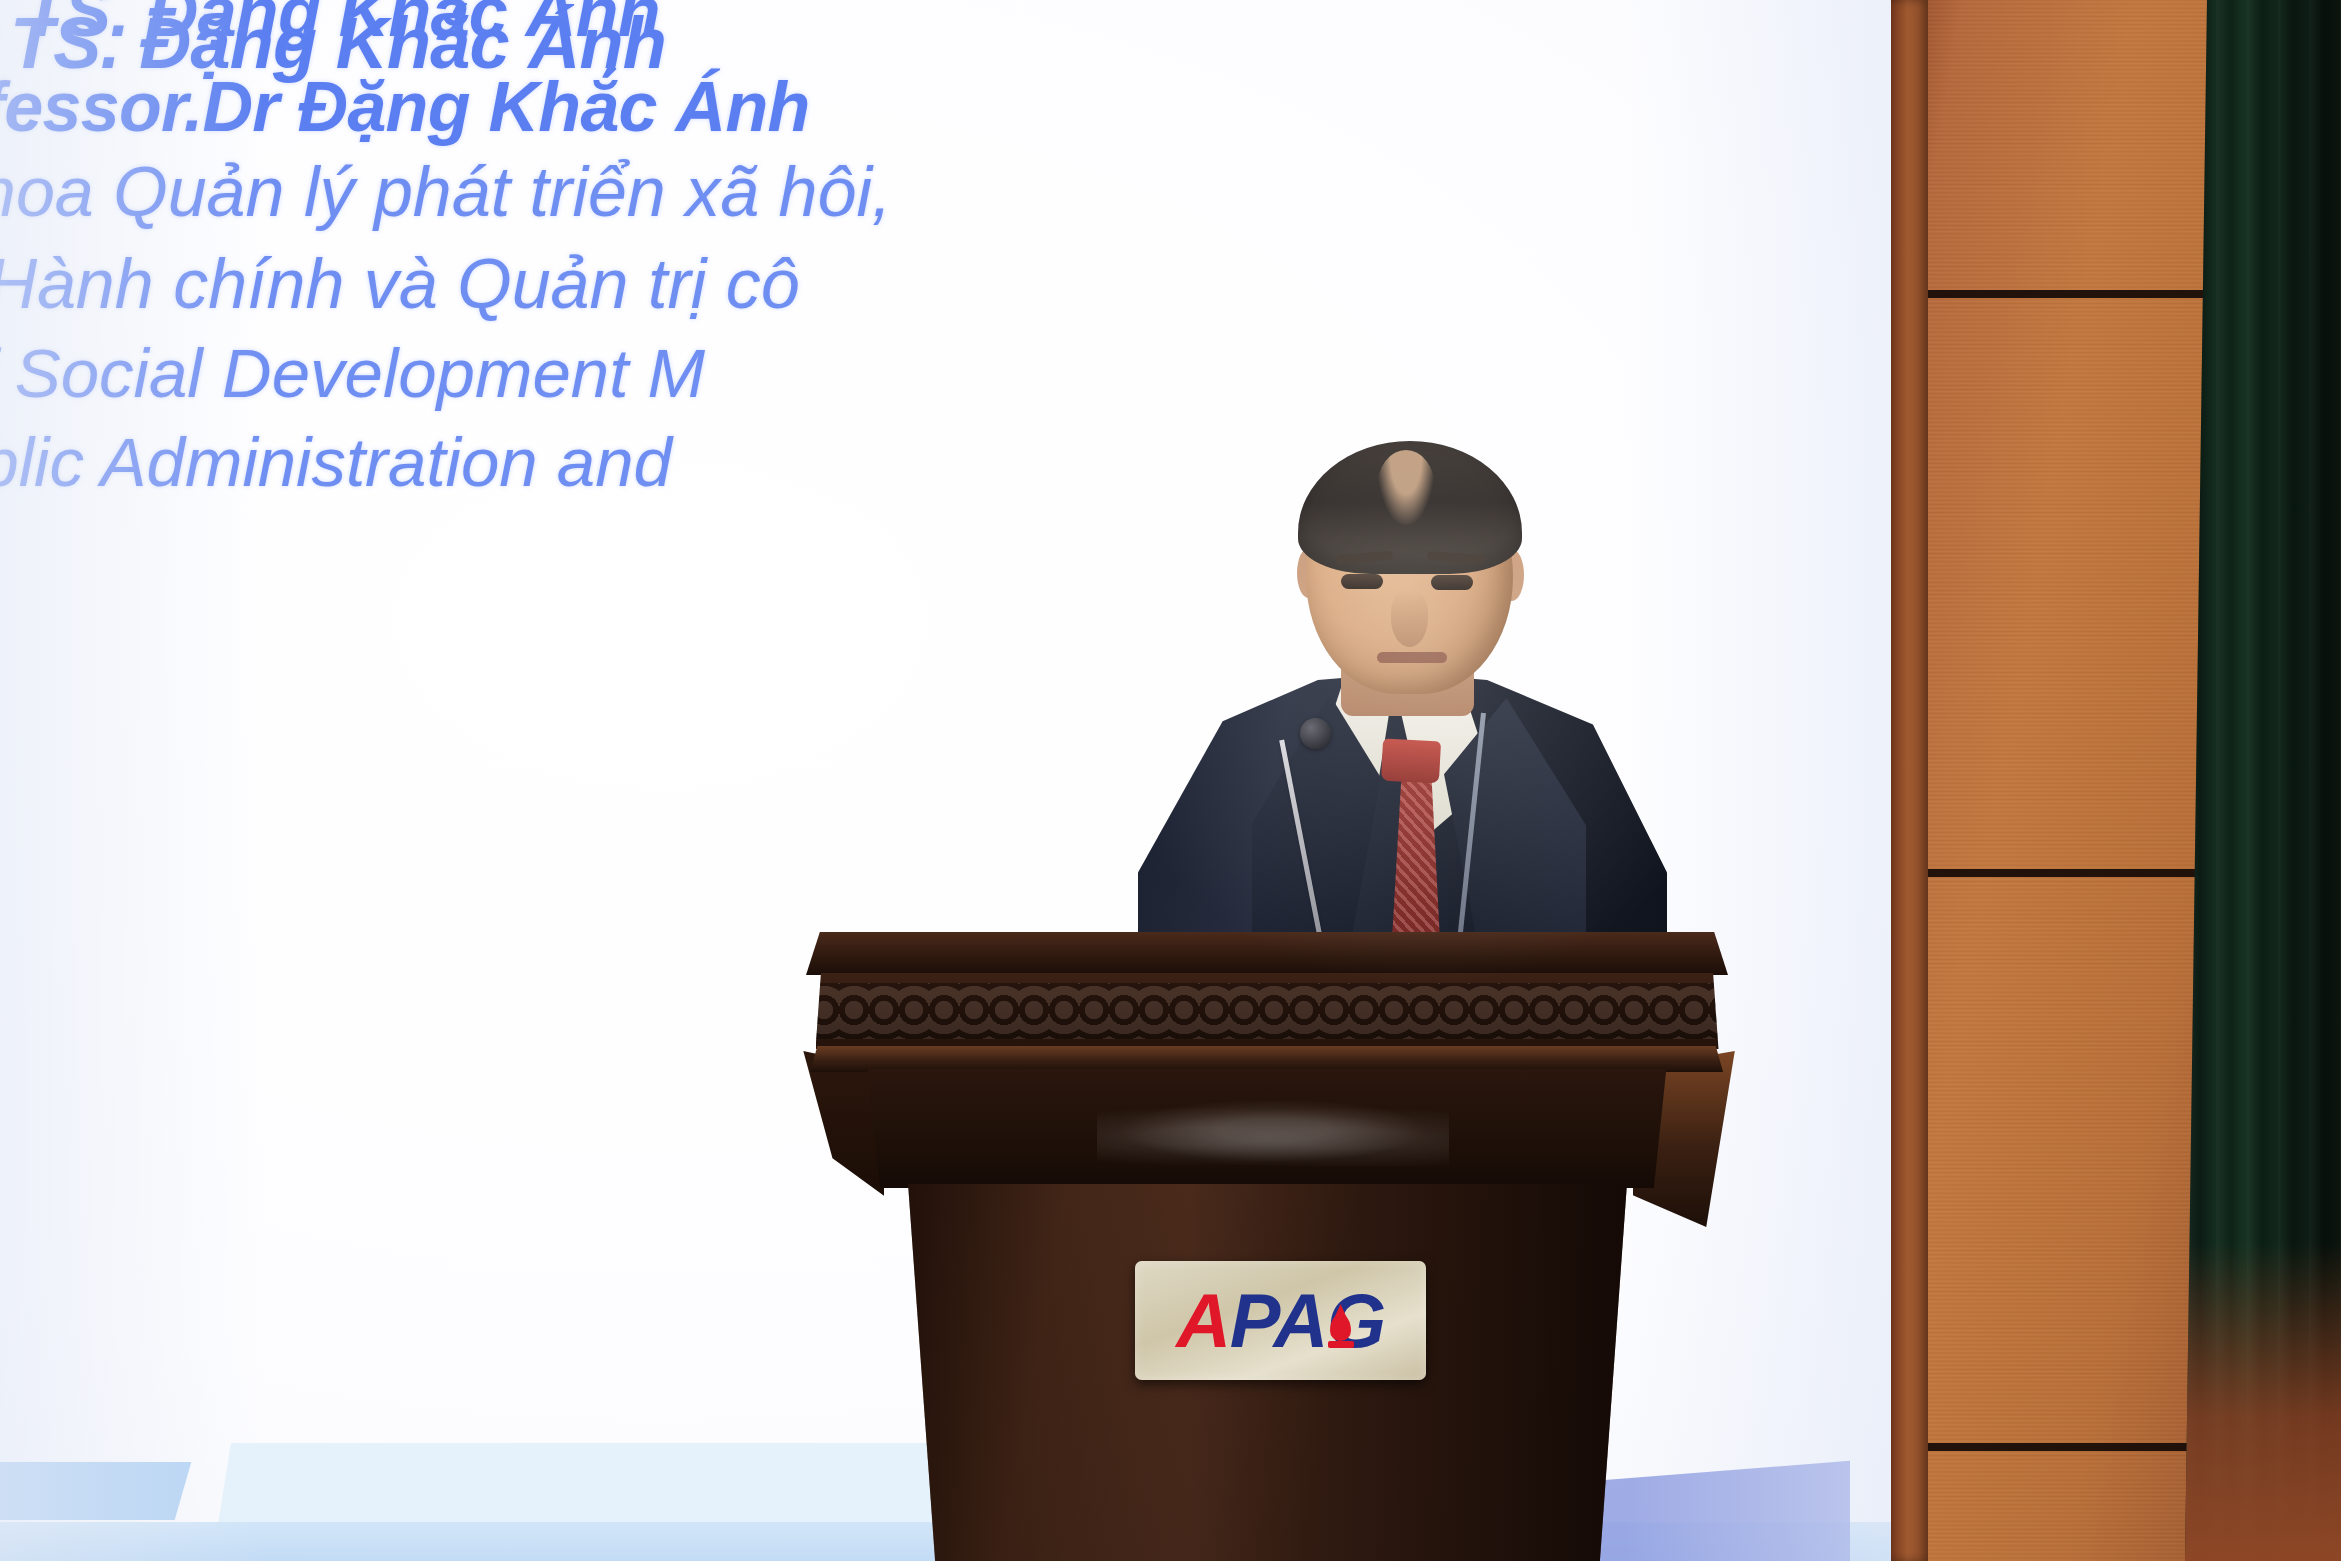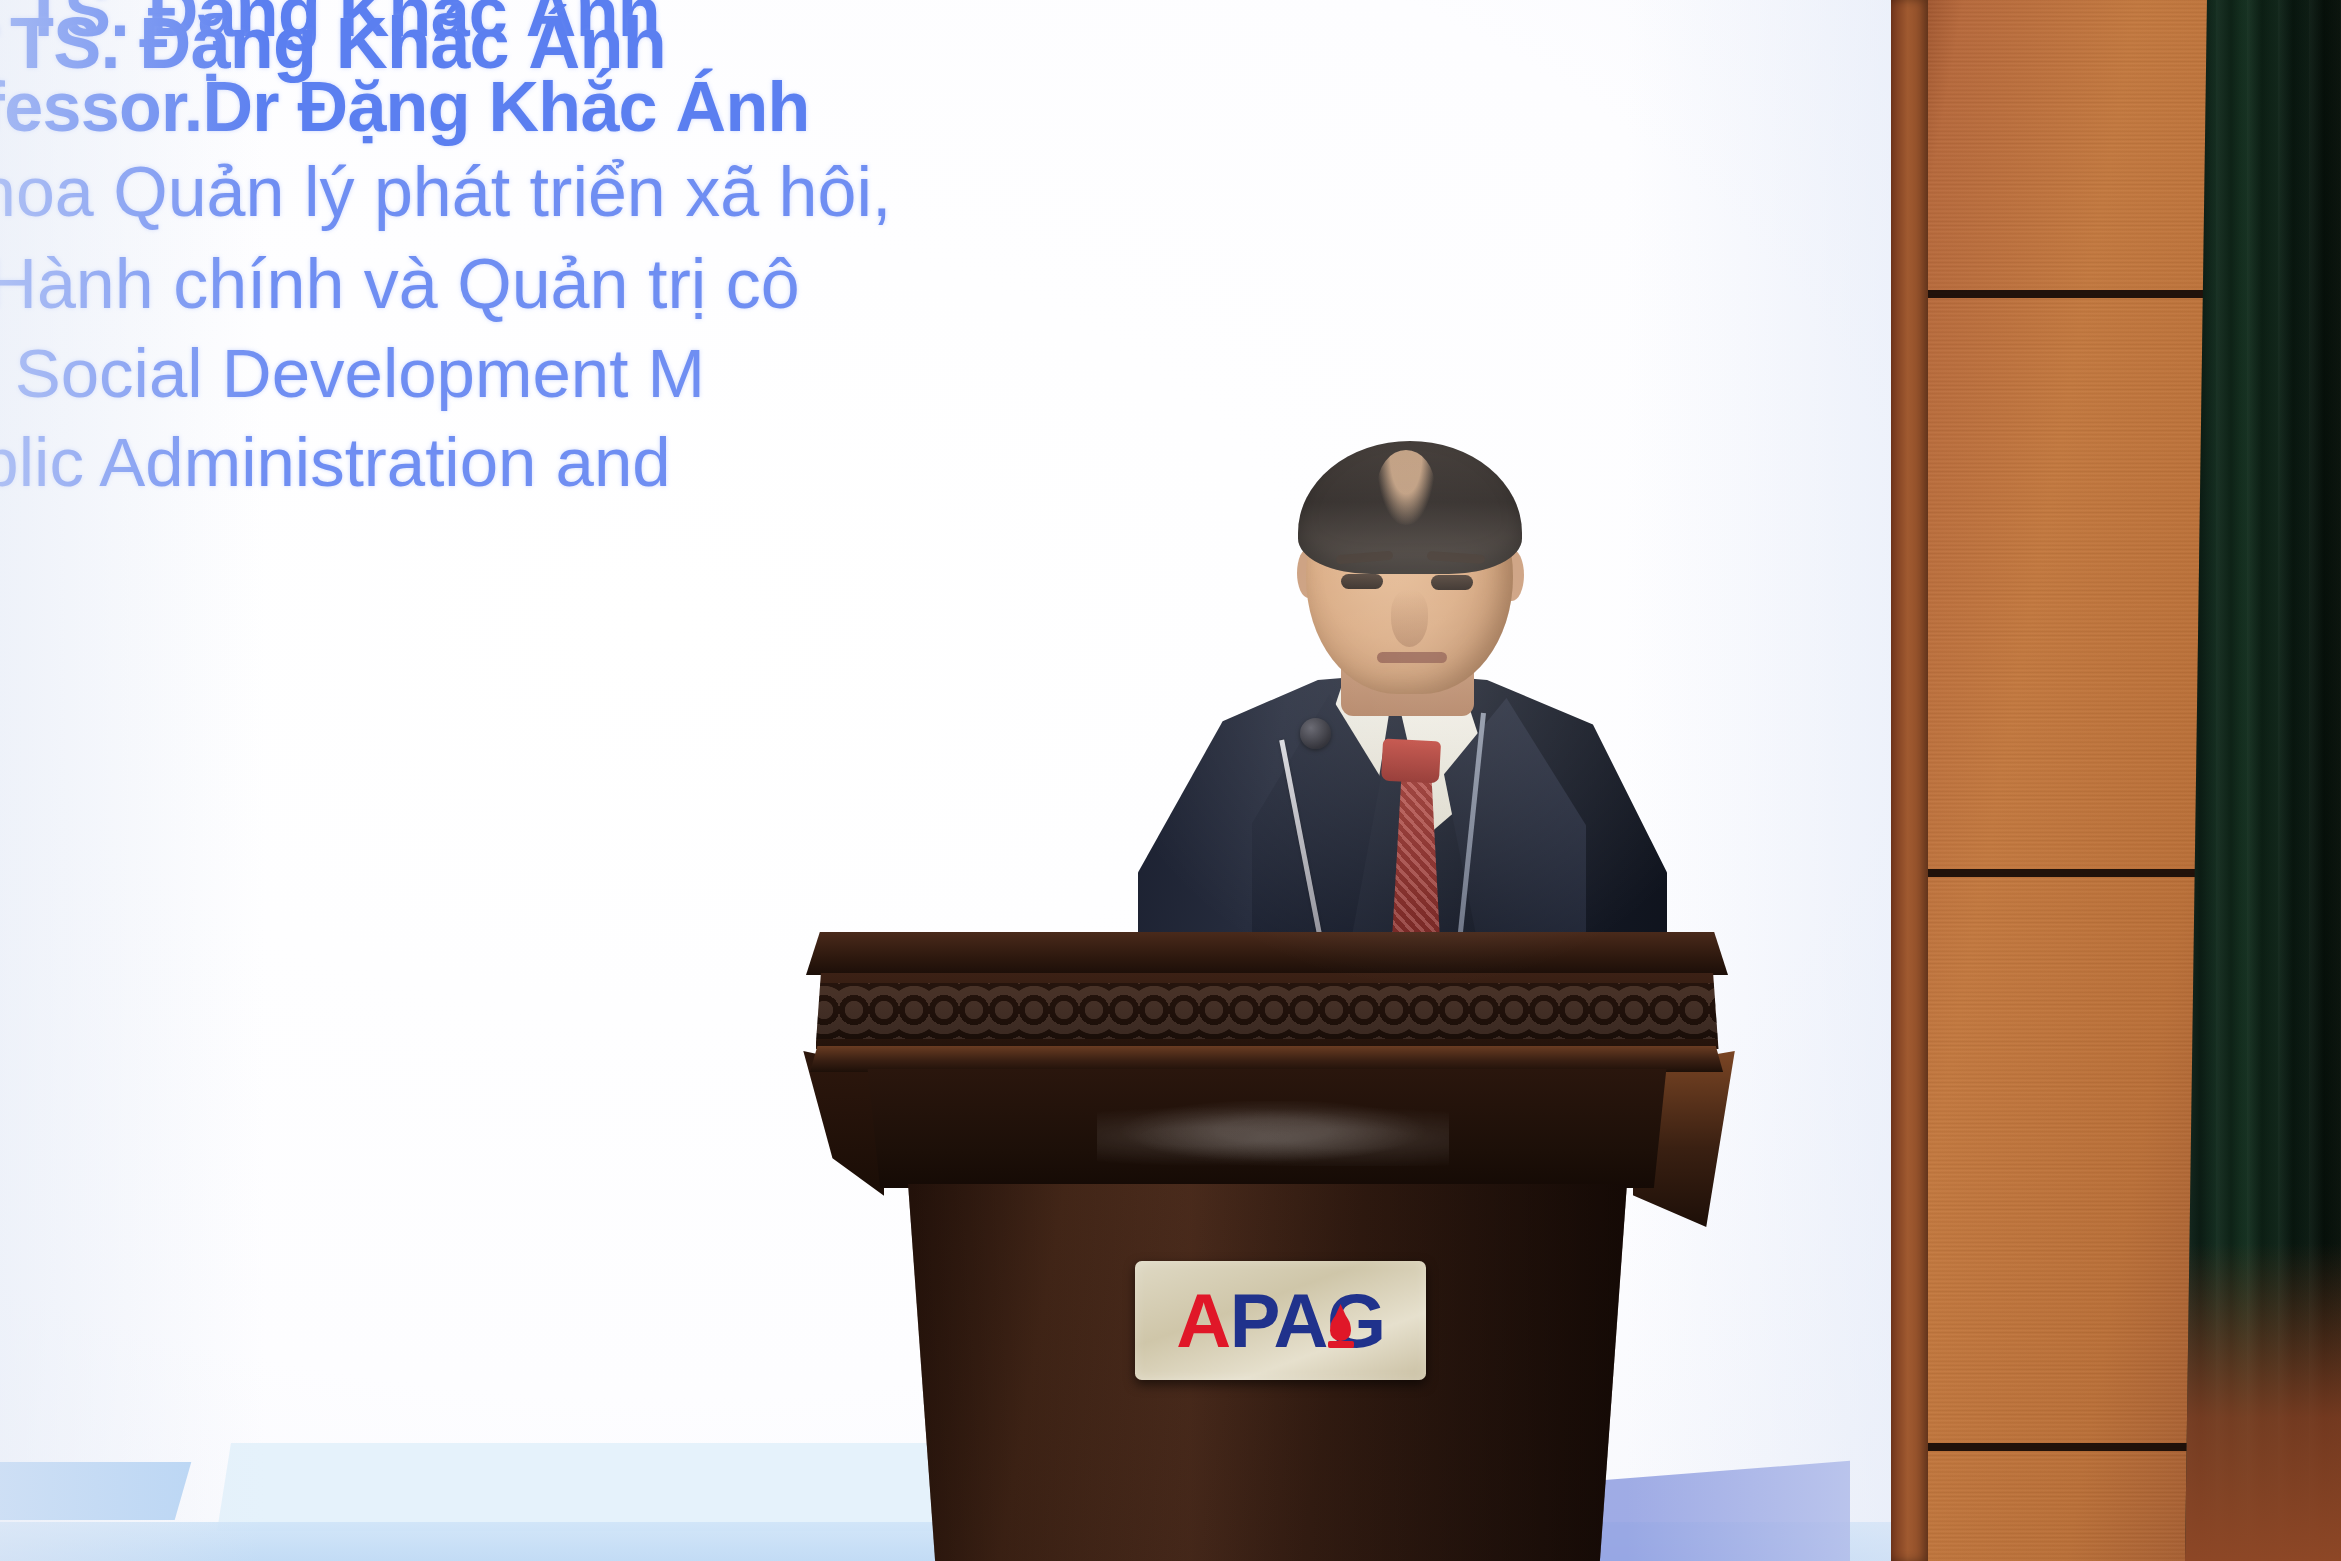--- a/index.html
+++ b/index.html
@@ -3,20 +3,21 @@
 <meta charset="utf-8">
 <style>
   html,body{margin:0;padding:0;background:#000;}
   body{font-family:"Liberation Sans",sans-serif;}
 
   #stage{
     position:relative;
     width:2342px;height:1561px;
     overflow:hidden;
     background:#ffffff;
+    font-style:italic;
   }
 
   
   #slide{
     position:absolute;left:0;top:0;
     width:1891px;height:1561px;
     background:
       radial-gradient(120% 90% at 35% 40%, #ffffff 0%, #fdfdff 55%, #f3f5fb 100%);
     overflow:hidden;
   }

